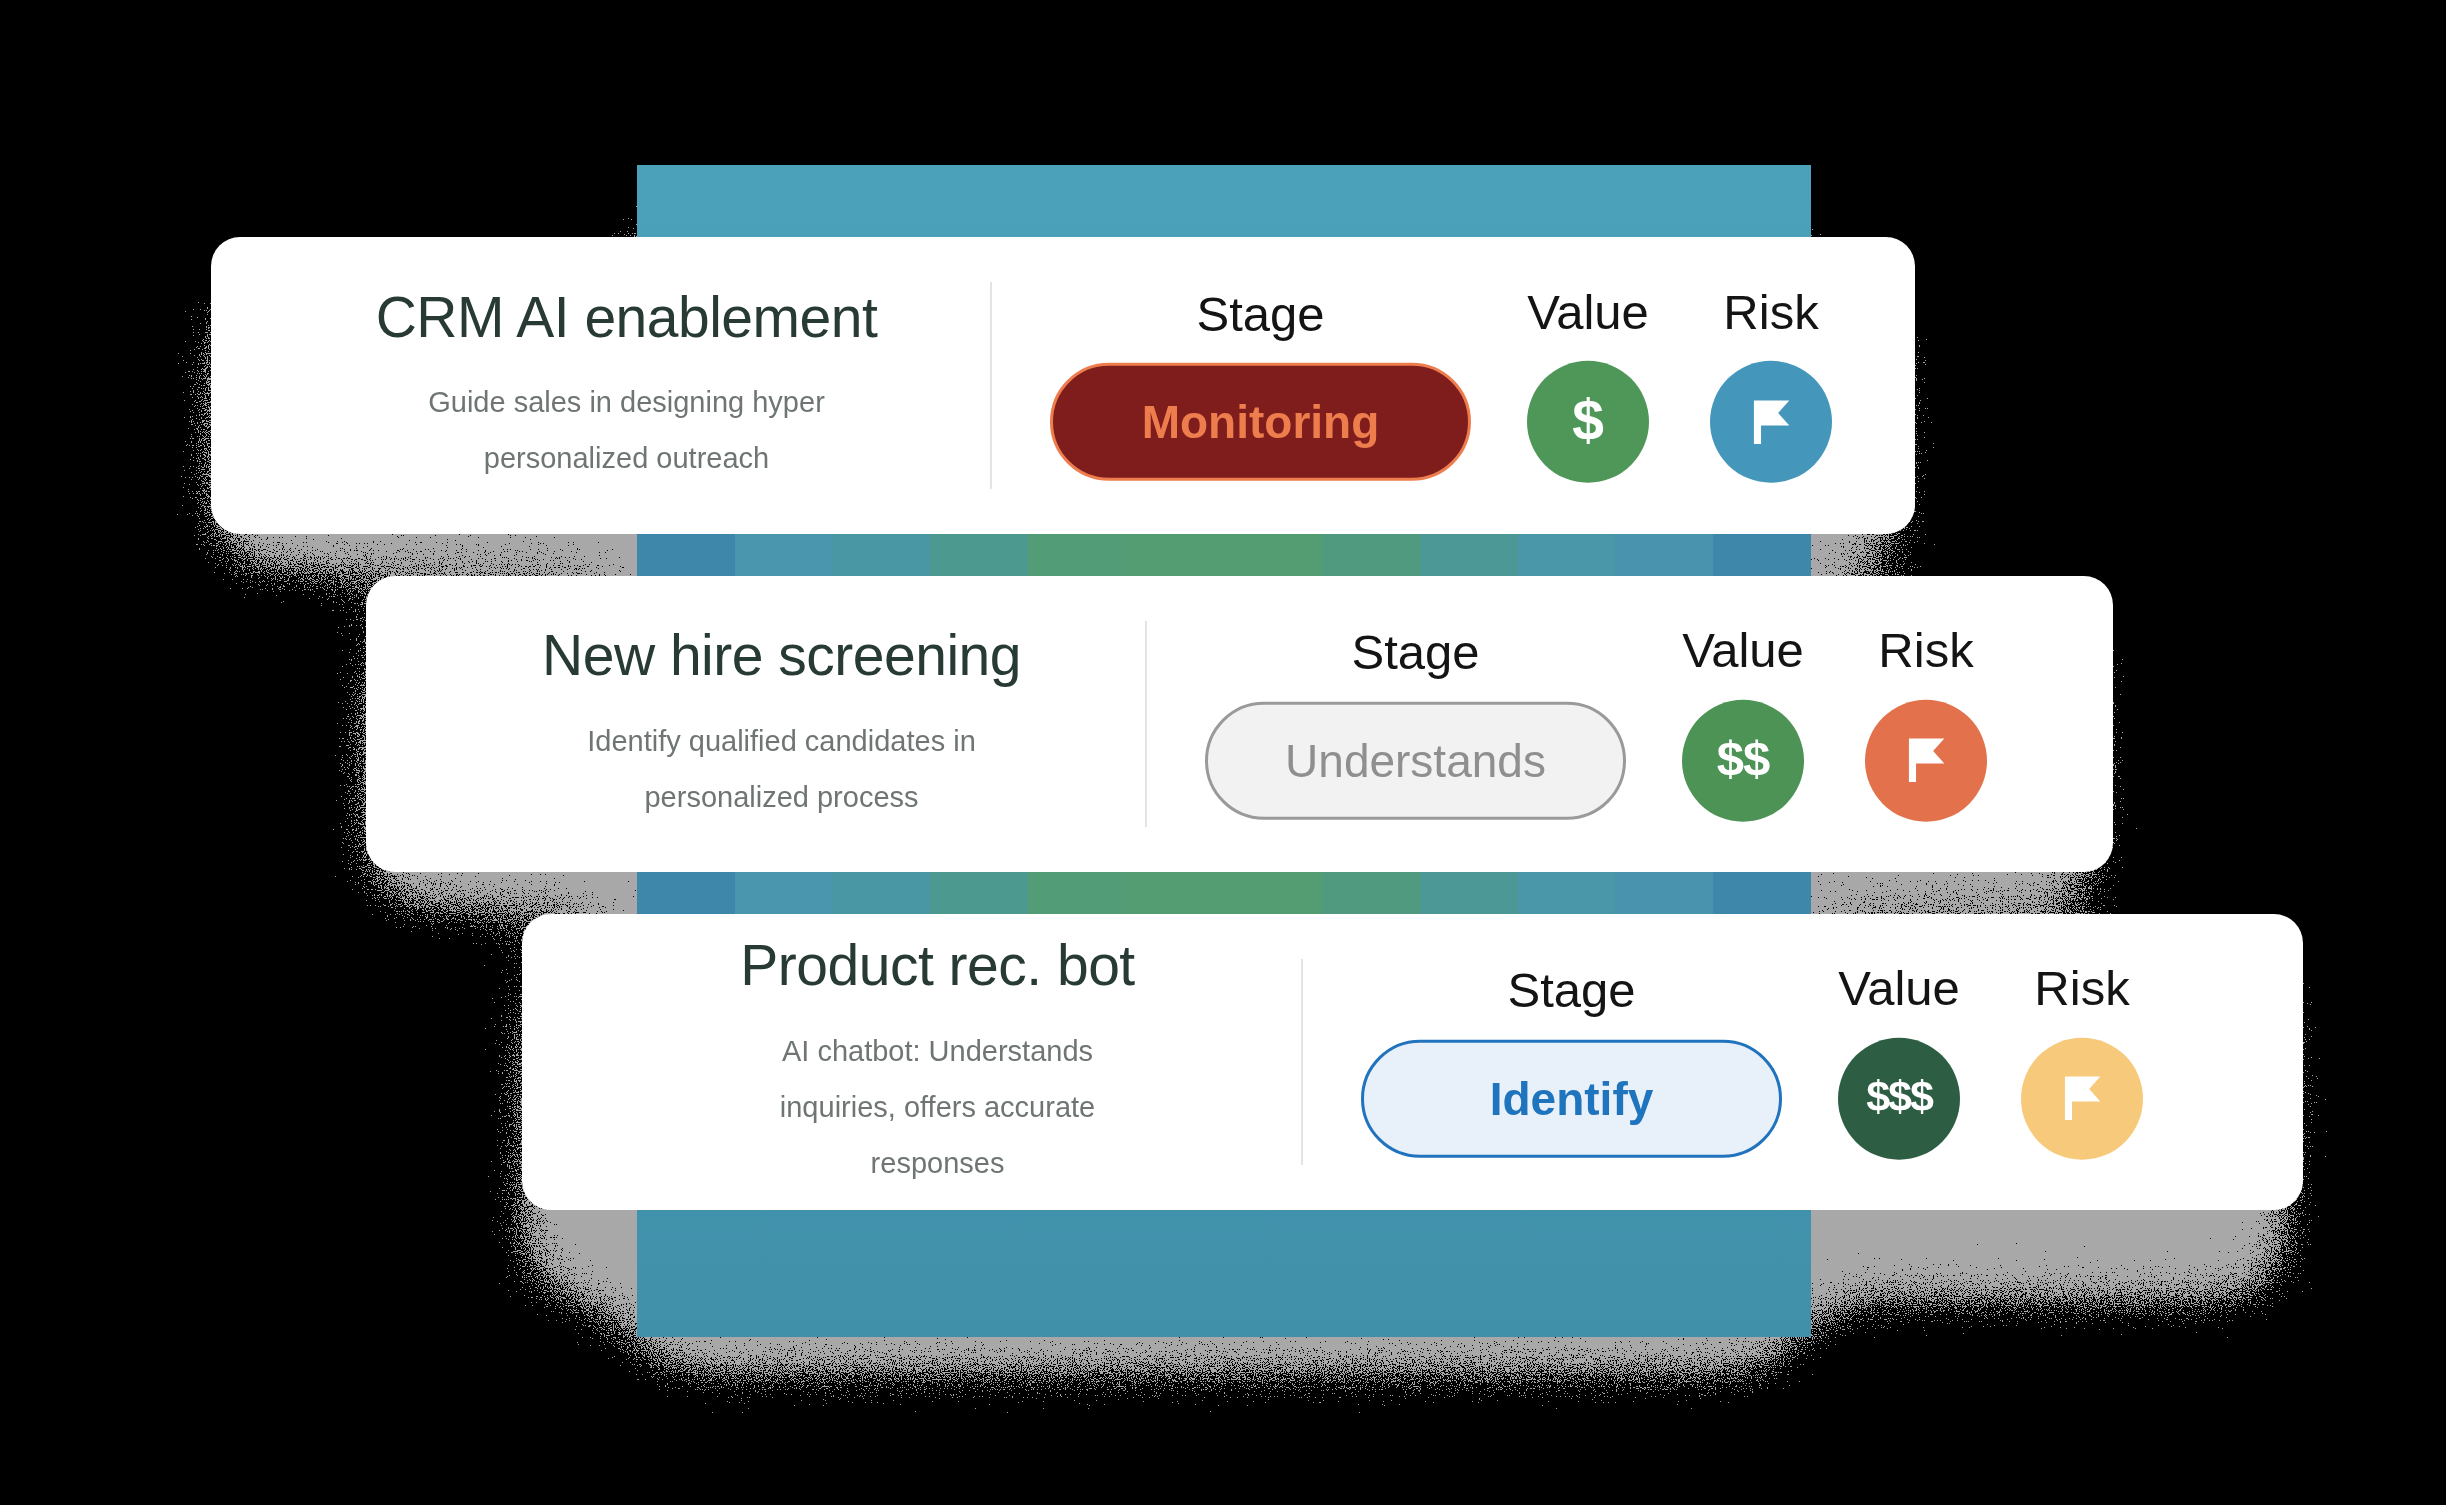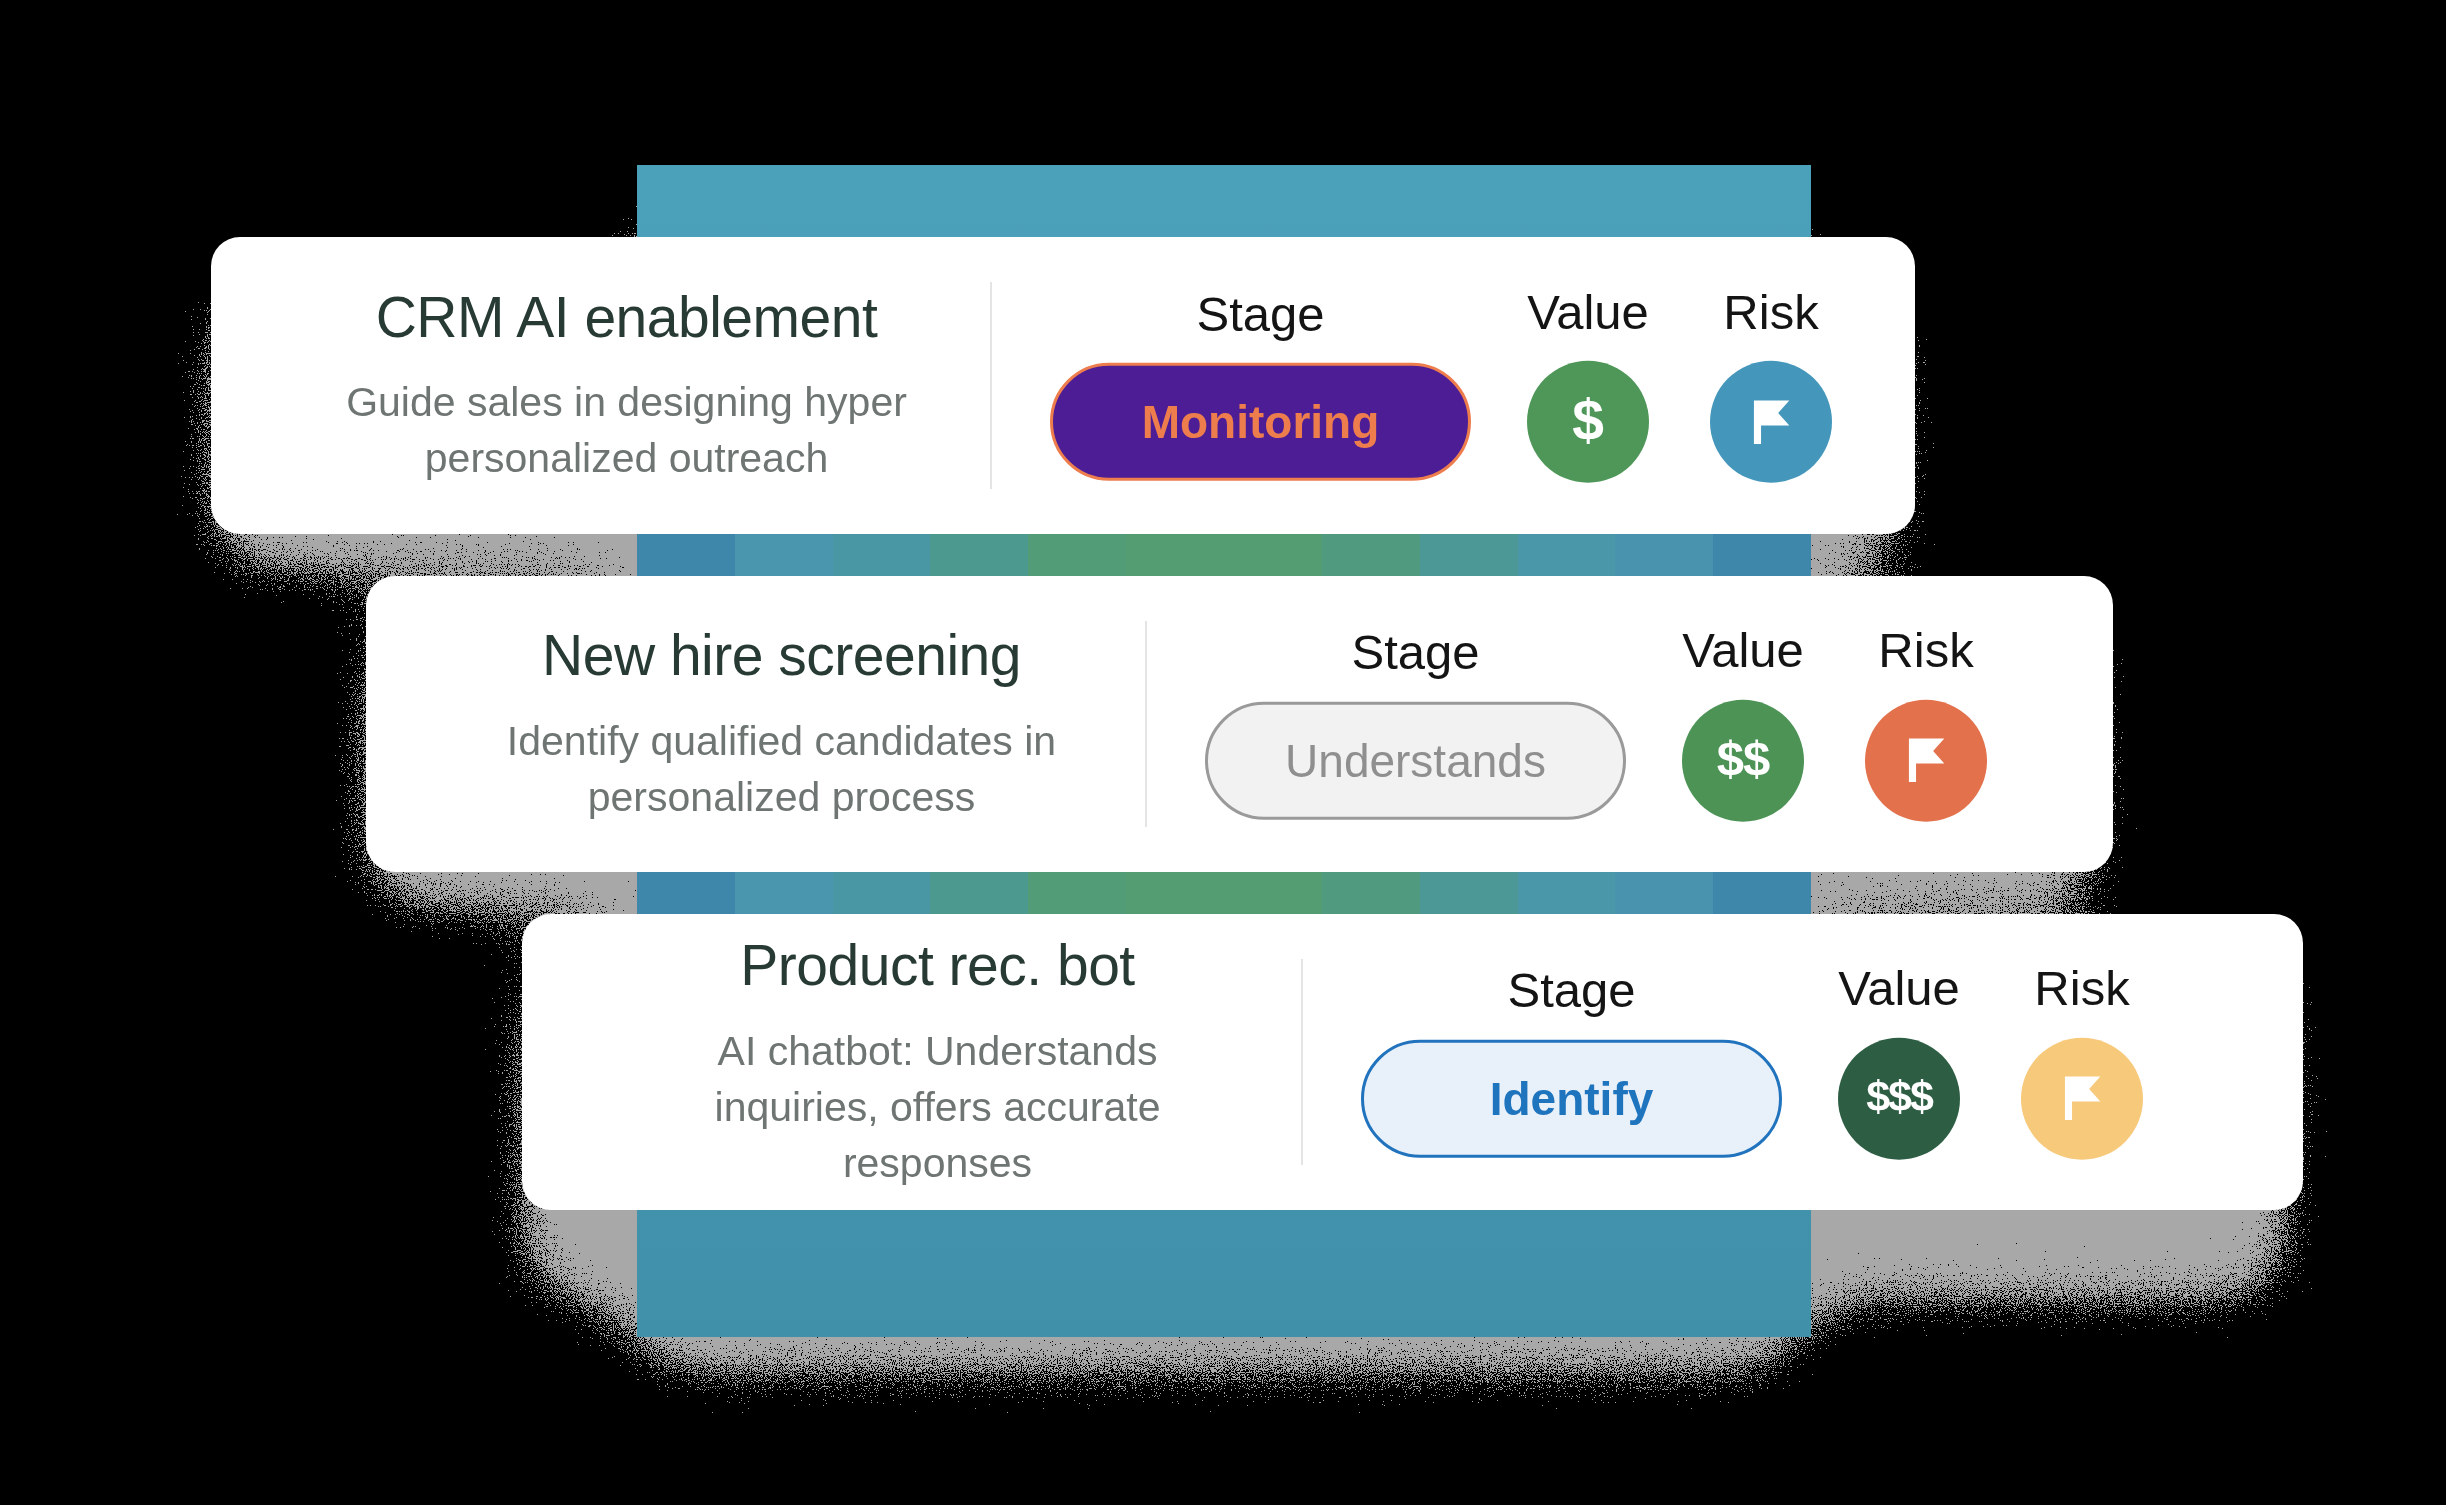--- a/index.html
+++ b/index.html
@@ -34,21 +34,21 @@
     text-align:center;
   }
   .card-title{
     margin:0 0 25.5px 0;
     font-size:57px;line-height:63px;font-weight:300;
     letter-spacing:-0.5px;
     color:#273A33;
   }
   .card-desc{
     margin:0;
-    font-size:41px;line-height:56px;font-weight:300;
+    font-size:29px;line-height:56px;font-weight:300;
     color:#6E7572;
     white-space:pre-line;
   }
   .divider{
     position:absolute;left:779px;top:45px;bottom:45px;width:2px;
     background:#E4E4E4;
   }
   .col{
     position:absolute;top:50%;transform:translateY(-50%);
     display:flex;flex-direction:column;align-items:center;
@@ -117,21 +117,21 @@
 
   <div class="card card1">
     <div class="card-text">
       <h2 class="card-title">CRM AI enablement</h2>
       <p class="card-desc">Guide sales in designing hyper
 personalized outreach</p>
     </div>
     <div class="divider"></div>
     <div class="col col-stage">
       <div class="col-label">Stage</div>
-      <div class="pill" style="color: rgb(238, 125, 78); border-color: rgb(238, 125, 78); background-color: #4c1d95;">
+      <div class="pill" style="color: rgb(238, 125, 78); border-color: rgb(238, 125, 78); background-color: #7f1d1d;">
         <span>Monitoring</span>
       </div>
     </div>
     <div class="col col-value">
       <div class="col-label">Value</div>
       <div class="circle" style="background-color: rgb(79, 151, 88);">
         <span class="dollars">$</span>
       </div>
     </div>
     <div class="col col-risk">

